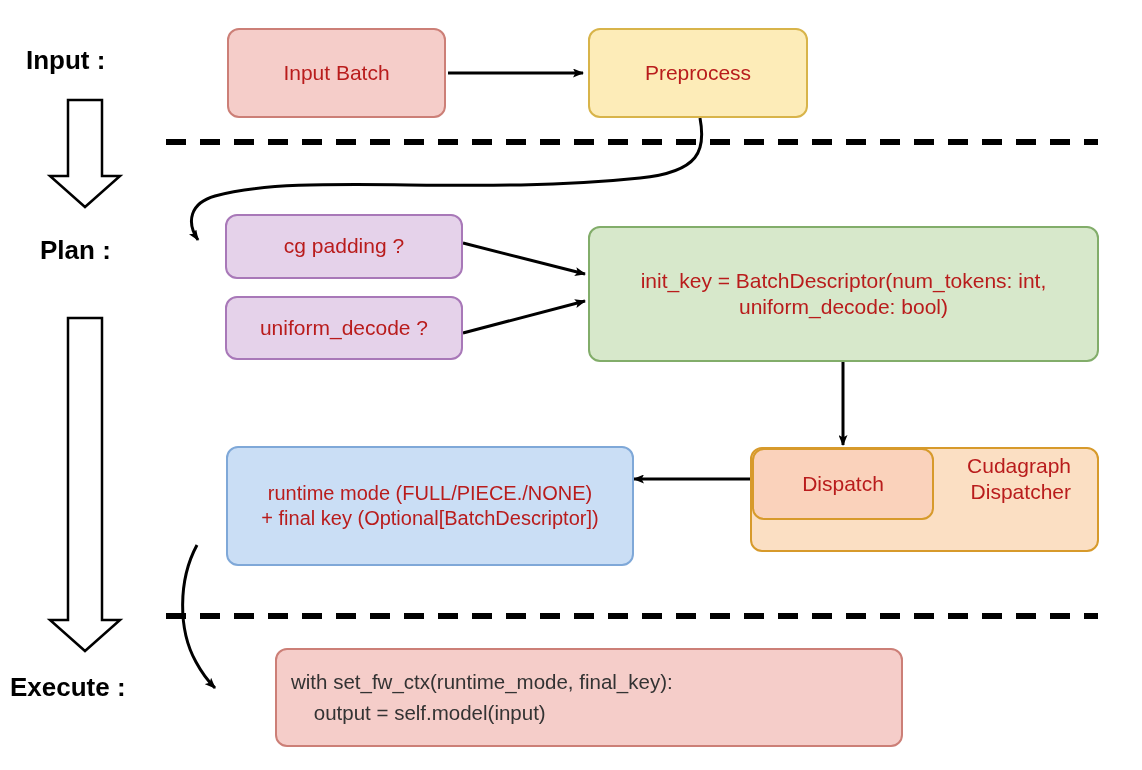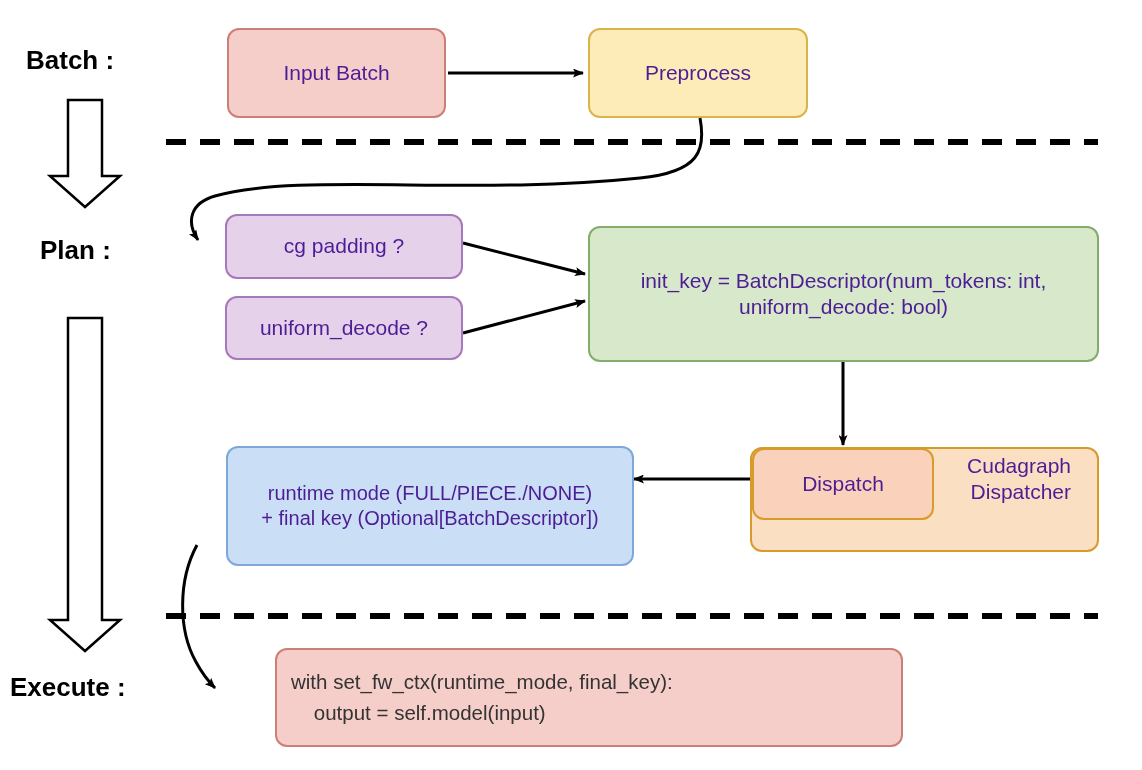--- a/index.html
+++ b/index.html
@@ -38,21 +38,21 @@
     box-sizing: border-box;
     border-radius: 12px;
     border-width: 2px;
     border-style: solid;
     display: flex;
     align-items: center;
     justify-content: center;
     text-align: center;
     font-family: "Liberation Sans", sans-serif;
     font-size: 21px;
-    color: #4c1d95;
+    color: #b91c1c;
     line-height: 1.25;
     padding: 4px 10px;
   }
   .node.code {
     font-family: Liberation Sans, sans-serif;
     font-size: 20.5px;
     justify-content: flex-start;
     text-align: left;
     white-space: pre;
     line-height: 1.5;
@@ -98,21 +98,21 @@
 
     <line x1="463" y1="333" x2="585" y2="301" stroke="#000000" stroke-width="3" marker-end="url(#ah)"></line>
 
     <line x1="843" y1="362" x2="843" y2="445" stroke="#000000" stroke-width="3" marker-end="url(#ah)"></line>
 
     <line x1="752" y1="479" x2="634" y2="479" stroke="#000000" stroke-width="3" marker-end="url(#ah)"></line>
 
     <path d="M197,545 C178,580 178,630 196,662 C203,675 210,683 215,688" fill="none" stroke="#000000" stroke-width="3" marker-end="url(#ah)"></path>
   </svg>
 
-  <div class="stage-label" style="left:26px; top:45px;">Batch :</div>
+  <div class="stage-label" style="left:26px; top:45px;">Input :</div>
   <div class="stage-label" style="left:40px; top:235px;">Plan :</div>
   <div class="stage-label" style="left:10px; top:672px;">Execute :</div>
 
   <div class="node node-input-batch" style="left:227px; top:28px; width:219px; height:90px;">
     <span>Input Batch</span>
   </div>
 
   <div class="node node-preprocess" style="left:588px; top:28px; width:220px; height:90px;">
     <span>Preprocess</span>
   </div>

